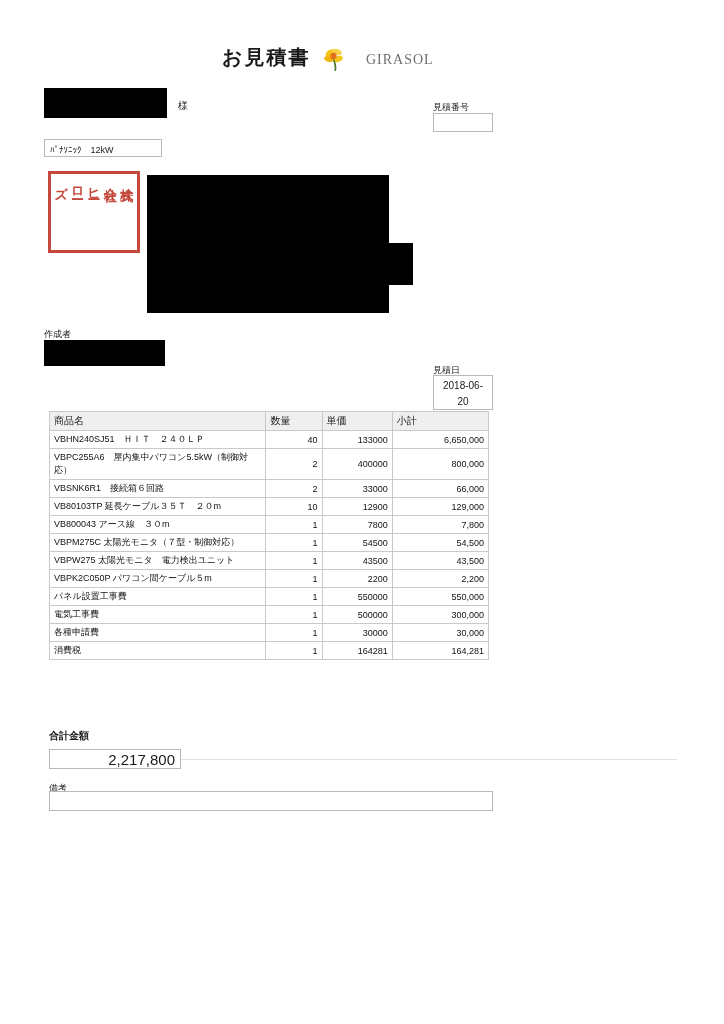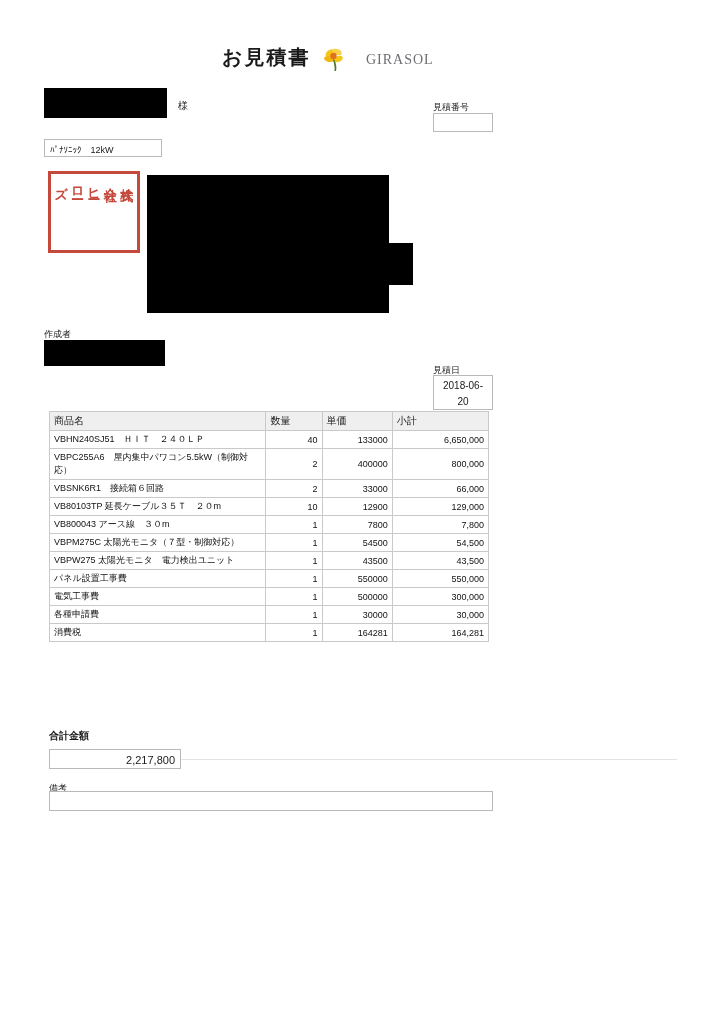--- a/index.html
+++ b/index.html
@@ -81,21 +81,21 @@
     background: #ffffff;
     font-size: 10px;
     color: #1a1a1a;
     box-sizing: border-box;
     padding: 2px 5px;
     line-height: 16px;
   }
   #input-quote-no { left: 433px; top: 113px; width: 60px; height: 19px; }
   #input-quote-date { left: 433px; top: 375px; width: 60px; height: 35px; text-align: center; }
   #input-capacity { left: 44px; top: 139px; width: 118px; height: 18px; font-size: 9px; }
-  #input-total { left: 49px; top: 749px; width: 132px; height: 20px; text-align: right; font-size: 11px; }
+  #input-total { left: 49px; top: 749px; width: 132px; height: 20px; text-align: right; font-size: 15px; }
   #input-remarks { left: 49px; top: 791px; width: 444px; height: 20px; }
 
   .hr-total {
     position: absolute;
     left: 181px;
     top: 759px;
     width: 496px;
     height: 1px;
     background: #e2e2e2;
   }
@@ -251,20 +251,26 @@
         <td class="col-price num">54500</td>
         <td class="col-sub num">54,500</td>
       </tr>
       <tr>
         <td class="col-name">VBPW275 太陽光モニタ　電力検出ユニット</td>
         <td class="col-qty num">1</td>
         <td class="col-price num">43500</td>
         <td class="col-sub num">43,500</td>
       </tr>
       <tr>
+        <td class="col-name">VBPK2C050P パワコン間ケーブル５m</td>
+        <td class="col-qty num">1</td>
+        <td class="col-price num">2200</td>
+        <td class="col-sub num">2,200</td>
+      </tr>
+      <tr>
         <td class="col-name">パネル設置工事費</td>
         <td class="col-qty num">1</td>
         <td class="col-price num">550000</td>
         <td class="col-sub num">550,000</td>
       </tr>
       <tr>
         <td class="col-name">電気工事費</td>
         <td class="col-qty num">1</td>
         <td class="col-price num">500000</td>
         <td class="col-sub num">300,000</td>

